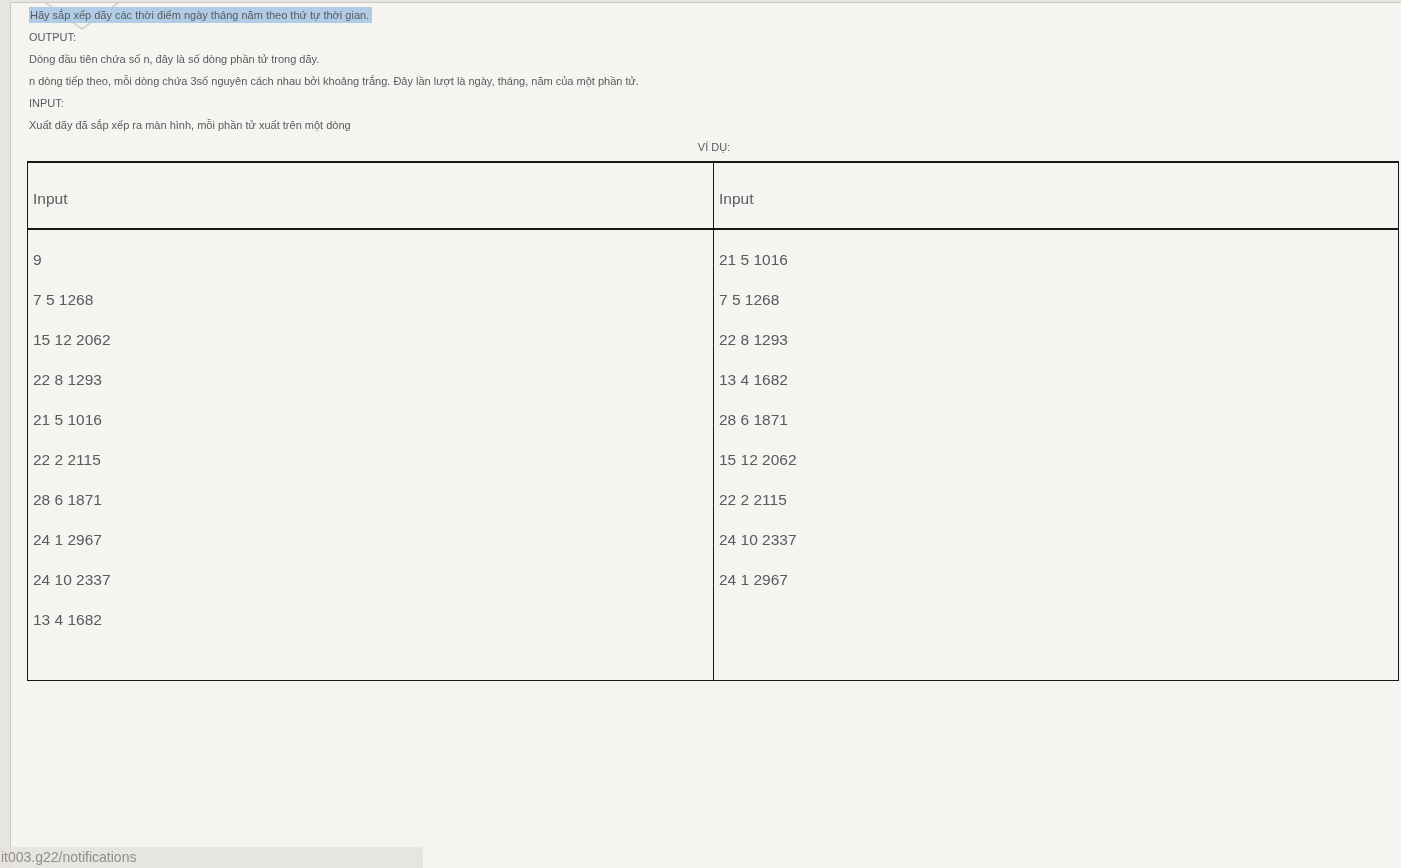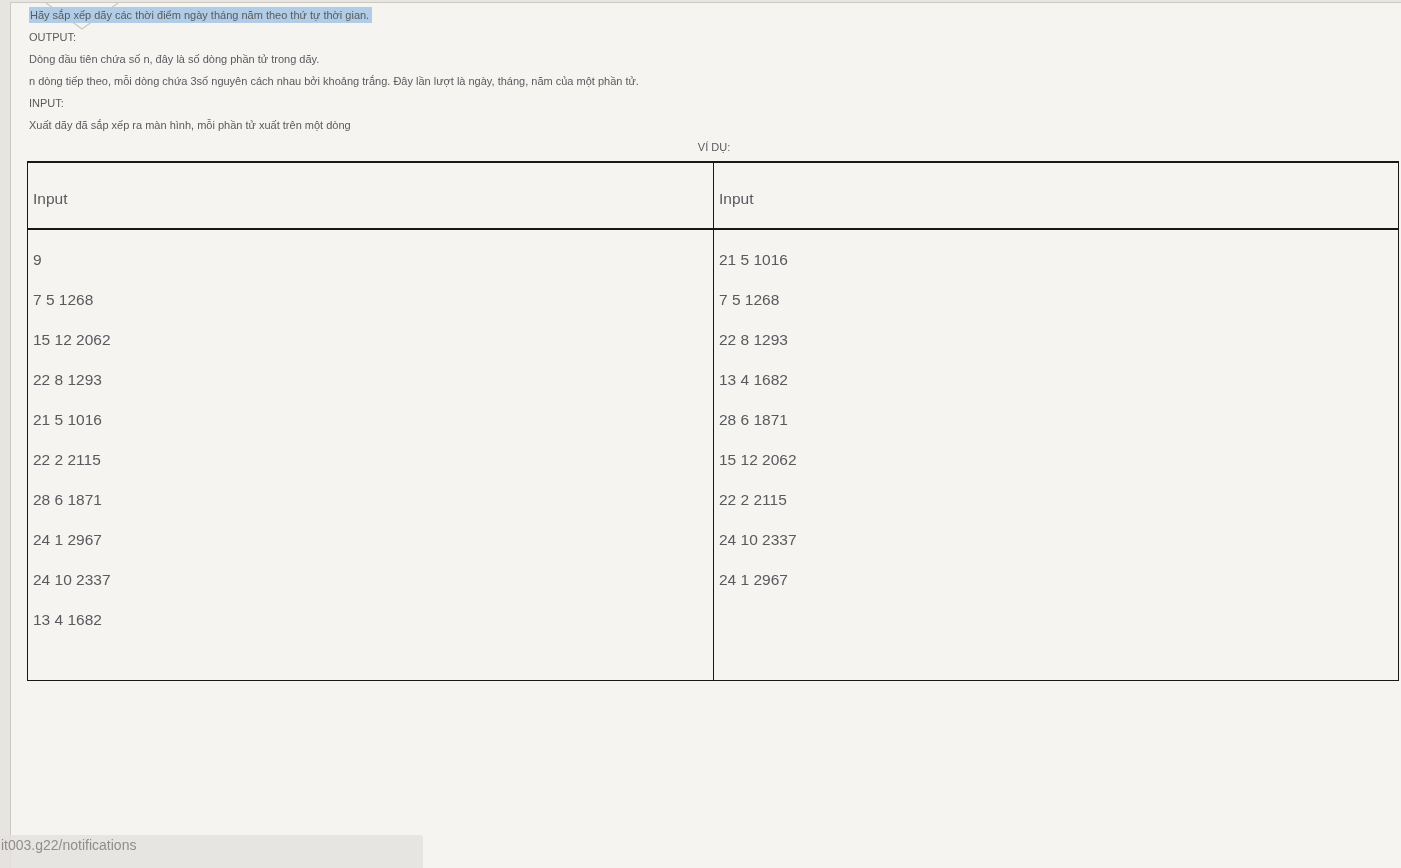--- a/index.html
+++ b/index.html
@@ -96,21 +96,21 @@
     line-height: 40px;
     font-size: 15.5px;
     color: #585a5e;
   }
 
   .statusbar {
     position: absolute;
     left: 0;
     bottom: 0;
     width: 423px;
-    height: 33px;
+    height: 21px;
     background: rgba(228, 226, 223, 0.85);
     border-top-right-radius: 3px;
     z-index: 10;
     font-size: 14px;
     line-height: 20px;
     color: #8e8e8a;
     padding-left: 1px;
     box-sizing: border-box;
     white-space: nowrap;
     overflow: hidden;

